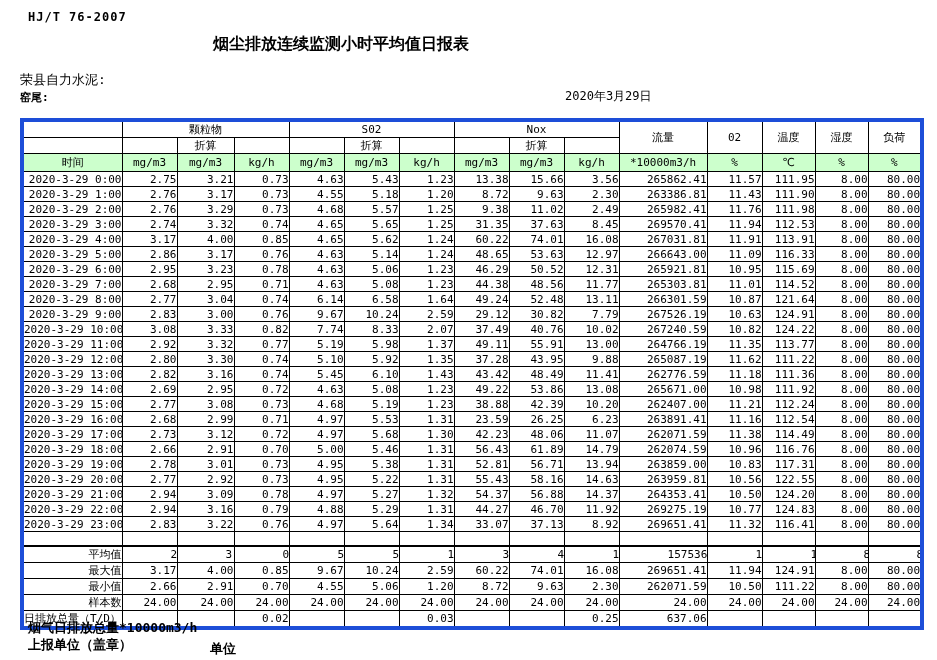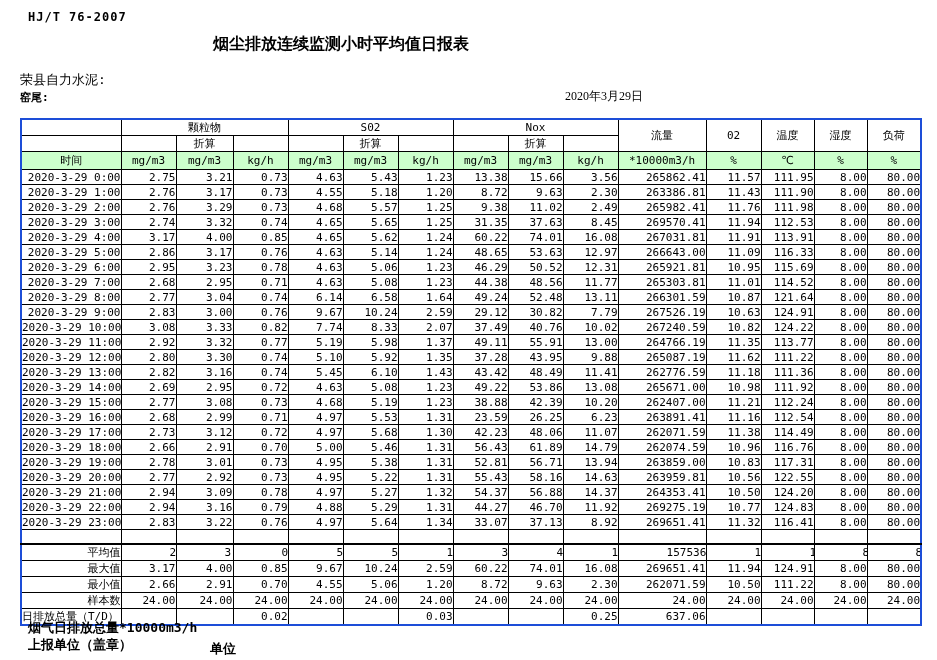--- a/index.html
+++ b/index.html
@@ -6,29 +6,29 @@
   html,body { background:#ffffff; }
   body {
     width:937px; height:660px; position:relative; overflow:hidden;
     font-family:"DejaVu Sans Mono","DejaVu Sans",sans-serif; color:#000;
   }
   .abs { position:absolute; white-space:nowrap; }
   .std { left:28px; top:10px; font-size:12px; font-weight:bold; letter-spacing:1px; }
   .title { left:213px; top:34px; font-size:16px; font-weight:bold; }
   .company { left:20px; top:71px; font-size:13px; font-weight:normal; }
   .location { left:20px; top:90px; font-size:11px; font-weight:bold; }
-  .date { left:565px; top:88px; font-size:12px;font-family:Liberation Serif, serif; }
+  .date { left:565px; top:88px; font-size:12px; }
   .f1 { left:28px; top:619px; font-size:13px; font-weight:bold; }
   .f2 { left:28px; top:636px; font-size:13px; font-weight:bold; }
   .f3 { left:200px; top:640px; font-size:13px; font-weight:bold;margin-left:10px; }
 
   table.report {
     position:absolute; left:20px; top:118px; width:900px;
     border-collapse:collapse; table-layout:fixed;
-    border:2px solid #1d4ed8;
+    border:4px solid #1d4ed8;
   }
   table.report td {
     border:1px solid #000; height:15px; font-size:11px;
     overflow:hidden; white-space:nowrap; padding:0;
     vertical-align:middle;
   }
   td.ctr { text-align:center; }
   td.num { text-align:right; padding-right:9px; }
   td.time { text-align:right; padding-right:8px; }
   td.slabel { text-align:right; padding-right:4px; }

